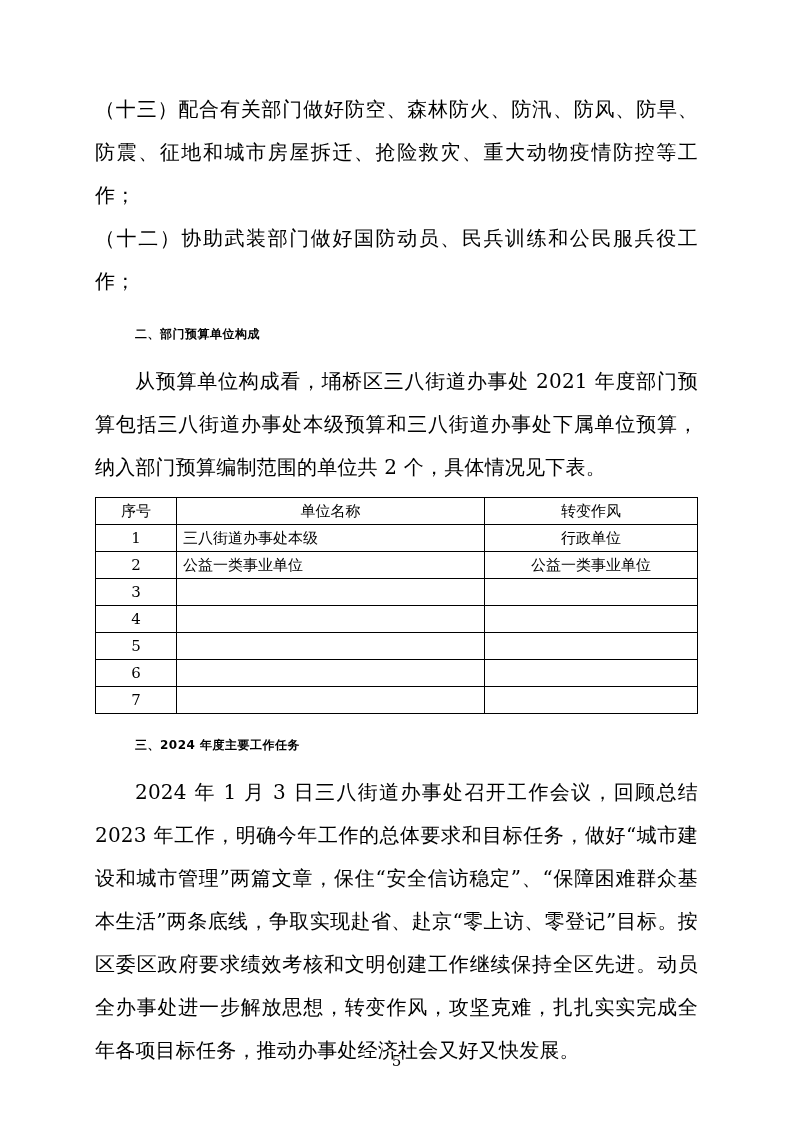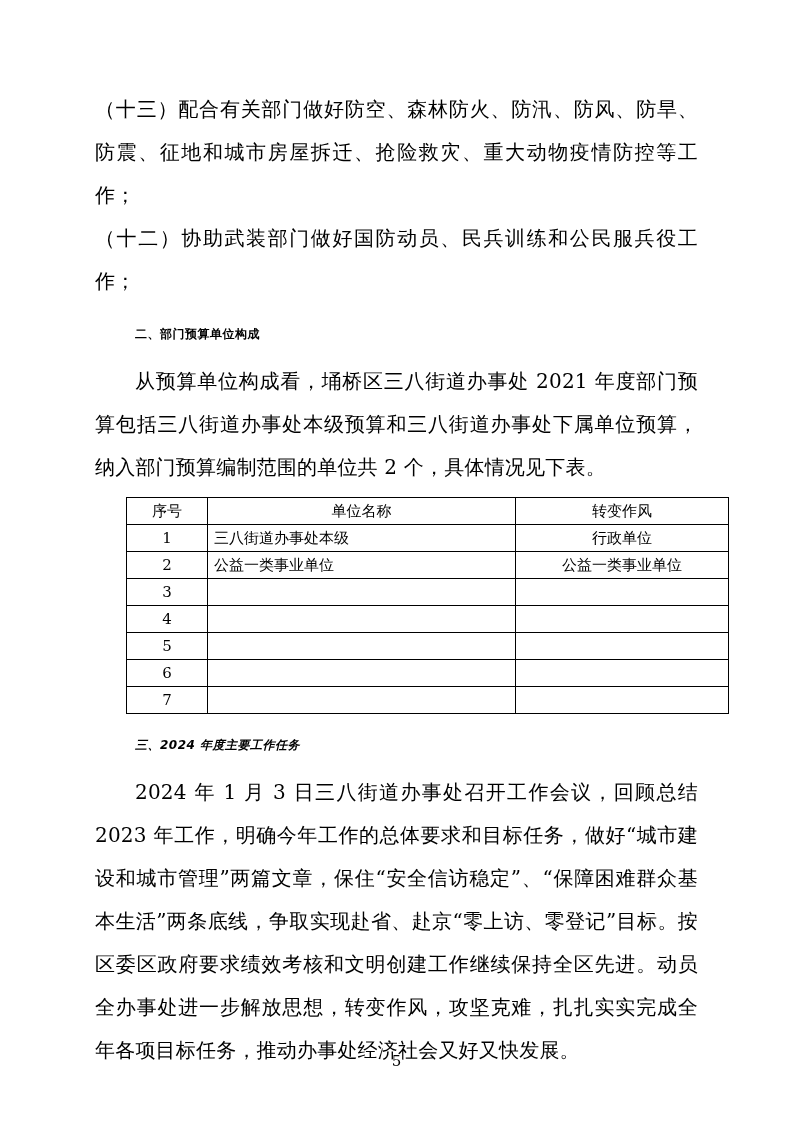--- a/index.html
+++ b/index.html
@@ -45,21 +45,20 @@
     text-indent: 40px;
     letter-spacing: 0.5px;
   }
   .tbl-wrap {
     margin: 8px 0 6px 0;
   }
   table.unit-table {
     border-collapse: collapse;
     width: 100%;
     table-layout: fixed;
-    margin-left: 31px;
   }
   table.unit-table td, table.unit-table th {
     border: 1px solid #000000;
     height: 26px;
     font-size: 15px;
     font-weight: normal;
     padding: 0 6px;
     line-height: 24px;
   }
   table.unit-table .col-no { width: 68px; text-align: center; }
@@ -70,21 +69,21 @@
   table.unit-table thead .col-type { text-align: center; }
   .page-number {
     position: absolute;
     left: 0;
     right: 0;
     bottom: 52px;
     text-align: center;
     font-size: 15px;
     font-family: "DejaVu Serif", "Liberation Serif", serif;
   }
-  .tight { margin-top: 0; font-style: italic; }
+  .tight { margin-top: 0; }
 </style>
 </head>
 <body>
 
 <div class="page">
 
   <p class="body-text indent-1">（十三）配合有关部门做好防空、森林防火、防汛、防风、防旱、防震、征地和城市房屋拆迁、抢险救灾、重大动物疫情防控等工作；</p>
 
   <p class="body-text indent-1">（十二）协助武装部门做好国防动员、民兵训练和公民服兵役工作；</p>
 

